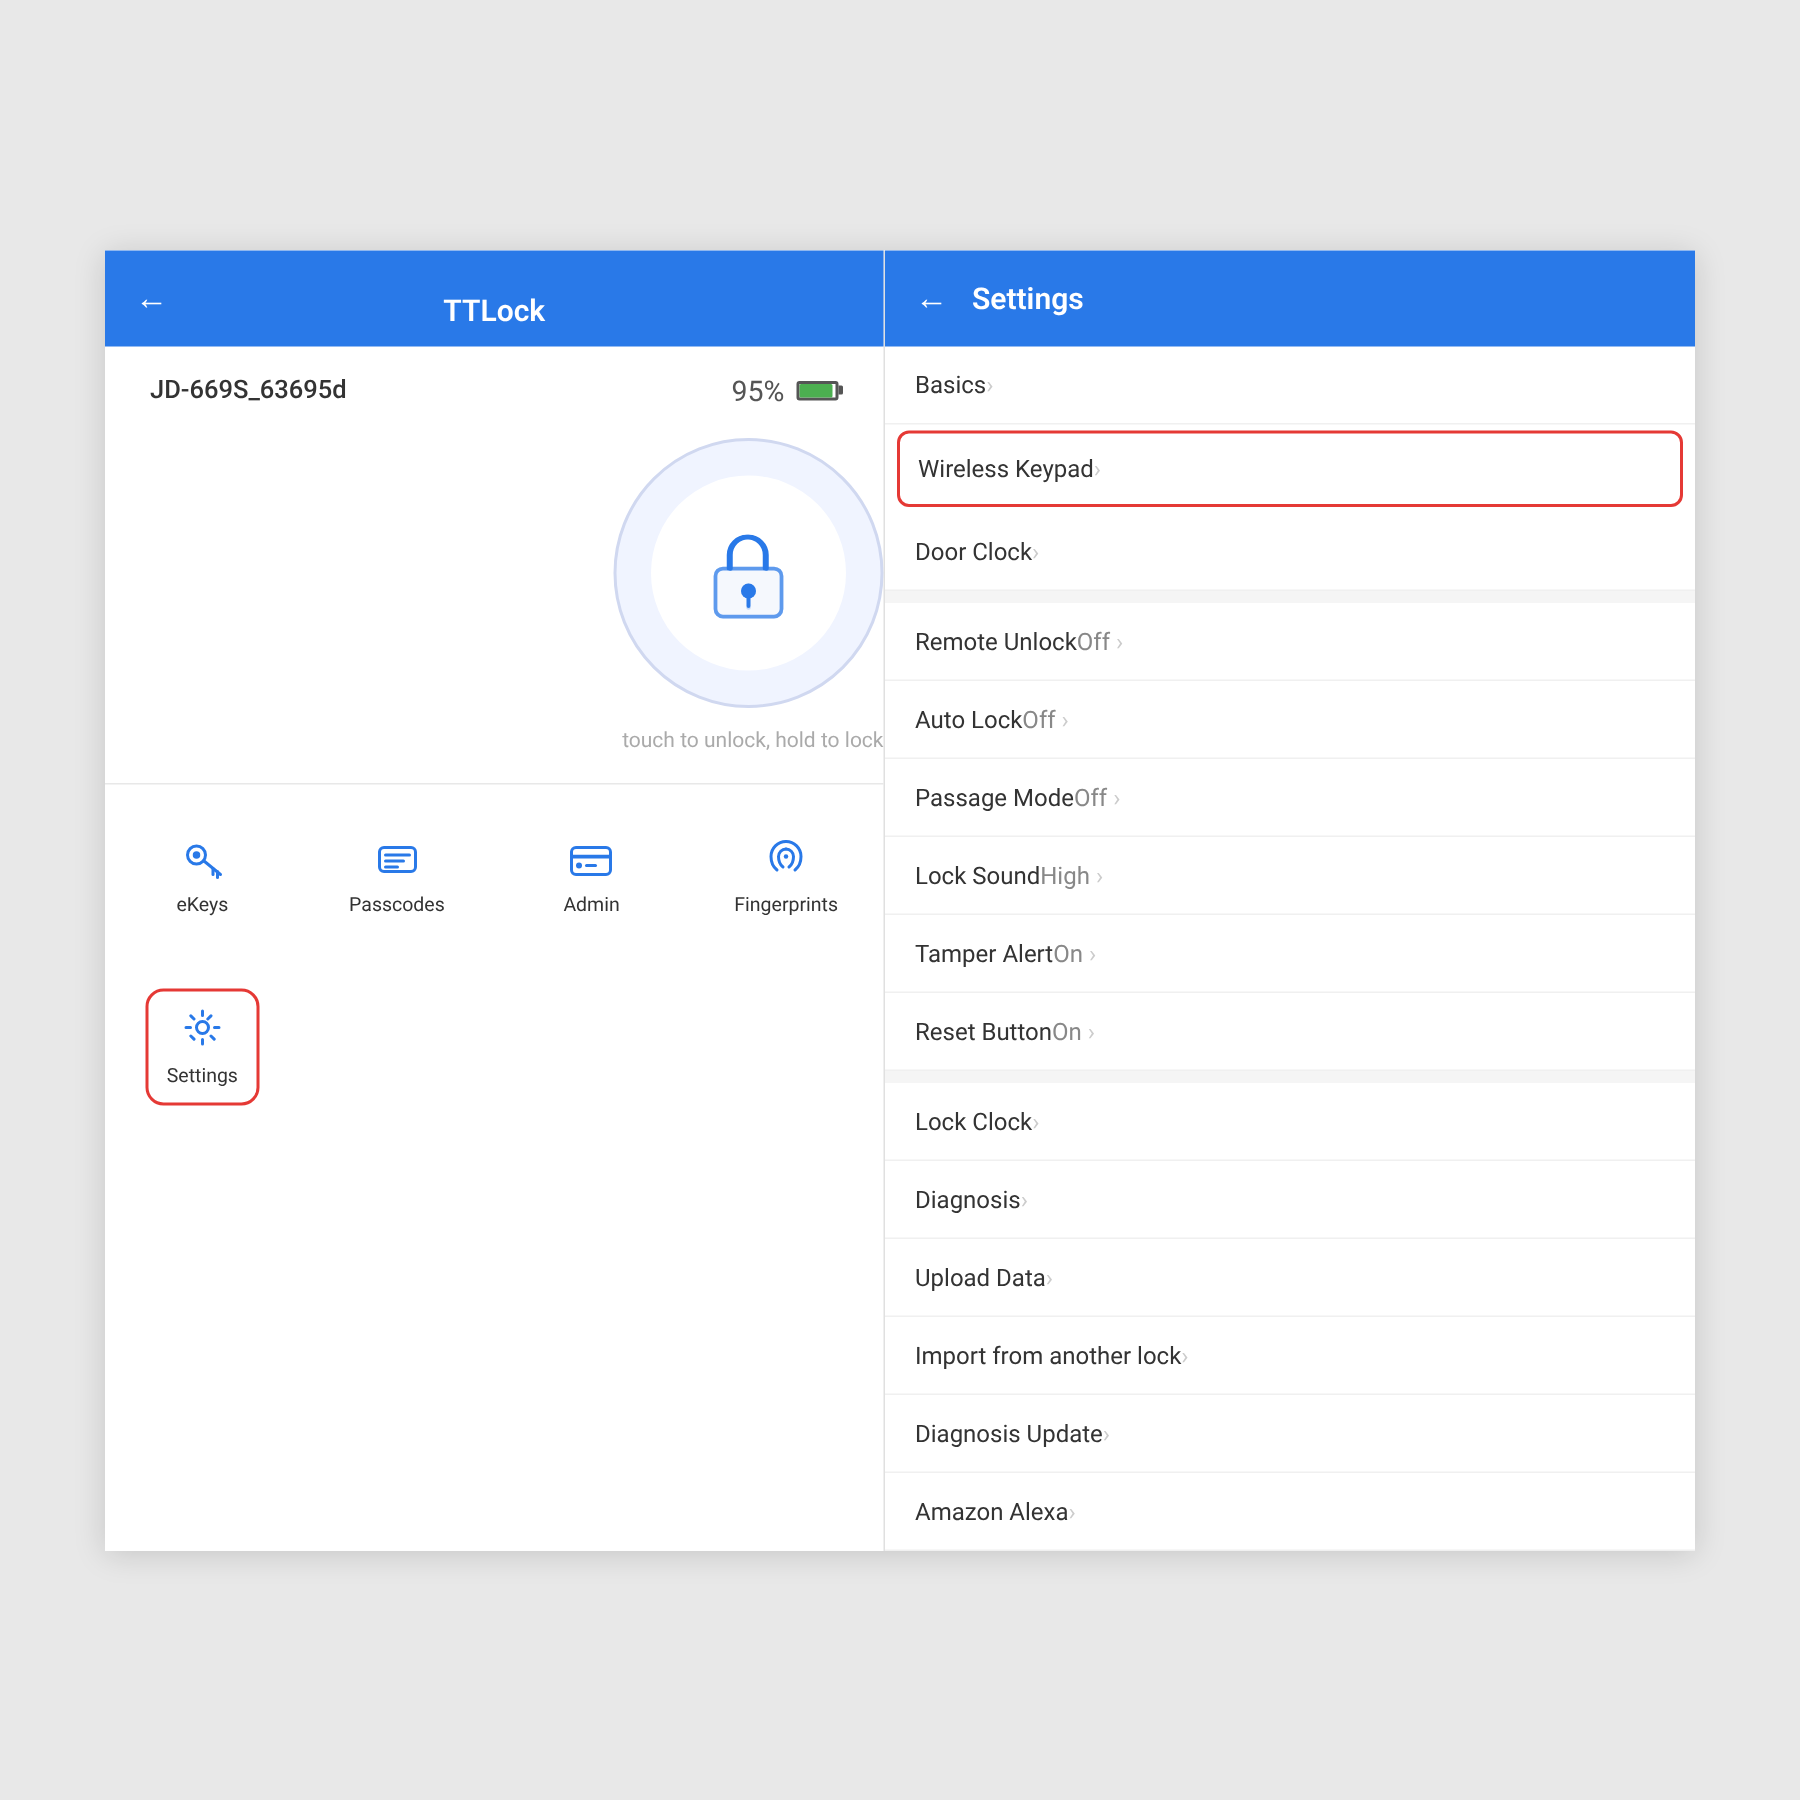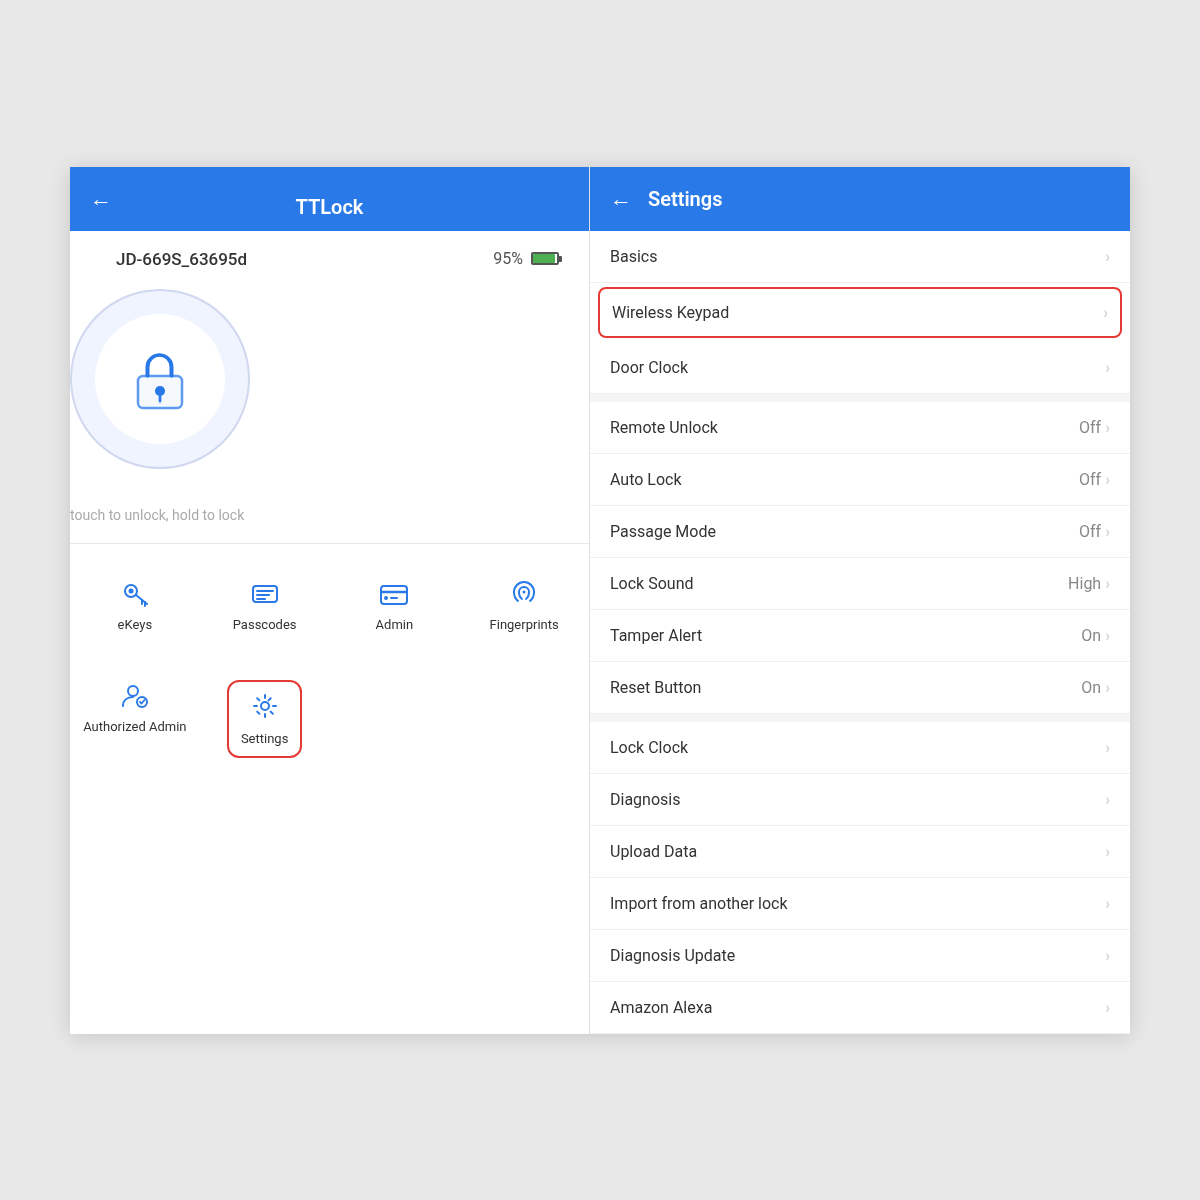--- a/index.html
+++ b/index.html
@@ -52,32 +52,31 @@
       flex: 1;
       text-align: center;
       margin-right: 38px;
       margin-top: 16px;
     }
     .device-info {
       display: flex;
       align-items: center;
       justify-content: space-between;
       padding: 18px 30px 10px 30px;
-      margin-left: 16px;
     }
     .device-name {
       font-size: 17px;
       color: #333;
       font-weight: 500;
     }
     .battery-info {
       display: flex;
       align-items: center;
       gap: 6px;
-      font-size: 16px;
+      font-size: 19px;
       color: #555;
     }
     .battery-bar {
       display: flex;
       align-items: center;
     }
     .battery-body {
       width: 28px;
       height: 13px;
       border: 2px solid #555;
@@ -98,23 +97,22 @@
     }
     .battery-fill {
       width: 90%;
       height: 100%;
       background: #4caf50;
       border-radius: 1px;
     }
     .lock-icon-area {
       display: flex;
       flex-direction: column;
-      align-items: flex-start;
+      align-items: flex-end;
       padding: 10px 0 10px 0;
-      gap: 24px;
     }
     .lock-circle-outer {
       width: 180px;
       height: 180px;
       border-radius: 50%;
       background: #f0f4ff;
       border: 2px solid #d0d8f0;
       display: flex;
       align-items: center;
       justify-content: center;
@@ -202,21 +200,20 @@
       font-size: 20px;
       font-weight: 600;
     }
     .settings-list {
       display: flex;
       flex-direction: column;
     }
     .settings-item {
       display: flex;
       align-items: center;
-      justify-content: space-between;
       padding: 16px 20px;
       border-bottom: 1px solid #f0f0f0;
       cursor: pointer;
     }
     .settings-item-label {
       font-size: 16px;
       color: #333;
     }
     .settings-item-right {
       display: flex;
@@ -336,31 +333,20 @@
                 <path d="M16 9c-2.76 0-5 2.24-5 5 0 3 1 5.5 3 7" stroke="#2979e8" stroke-width="2" stroke-linecap="round" fill="none"></path>
                 <circle cx="16" cy="14" r="1.5" fill="#2979e8"></circle>
               </svg>
           </span>
           <span class="icon-label">Fingerprints</span>
         </div>
       </div>
 
       <div class="icon-grid">
 
-        <div class="icon-item">
-          <span class="icon-symbol">
-            <svg width="32" height="32" viewBox="0 0 32 32" fill="none">
-                <circle cx="14" cy="11" r="5" stroke="#2979e8" stroke-width="2" fill="none"></circle>
-                <path d="M4 26c0-5.5 4-9 10-9" stroke="#2979e8" stroke-width="2" stroke-linecap="round" fill="none"></path>
-                <circle cx="23" cy="22" r="5" stroke="#2979e8" stroke-width="2" fill="none"></circle>
-                <path d="M21 22l1.5 1.5L25.5 20" stroke="#2979e8" stroke-width="1.8" stroke-linecap="round" stroke-linejoin="round"></path>
-              </svg>
-          </span>
-          <span class="icon-label">Authorized Admin</span>
-        </div>
         <div class="icon-item active-settings">
           <div class="settings-box">
             <span class="icon-symbol">
               <svg width="28" height="28" viewBox="0 0 28 28" fill="none">
                   <circle cx="14" cy="14" r="4" stroke="#2979e8" stroke-width="2" fill="none"></circle>
                   <path d="M14 3v3M14 22v3M3 14h3M22 14h3M6.22 6.22l2.12 2.12M19.66 19.66l2.12 2.12M19.66 6.22l-2.12 2.12M6.22 19.66l2.12 2.12" stroke="#2979e8" stroke-width="2" stroke-linecap="round"></path>
                 </svg>
             </span>
             <span class="icon-label">Settings</span>
           </div>

